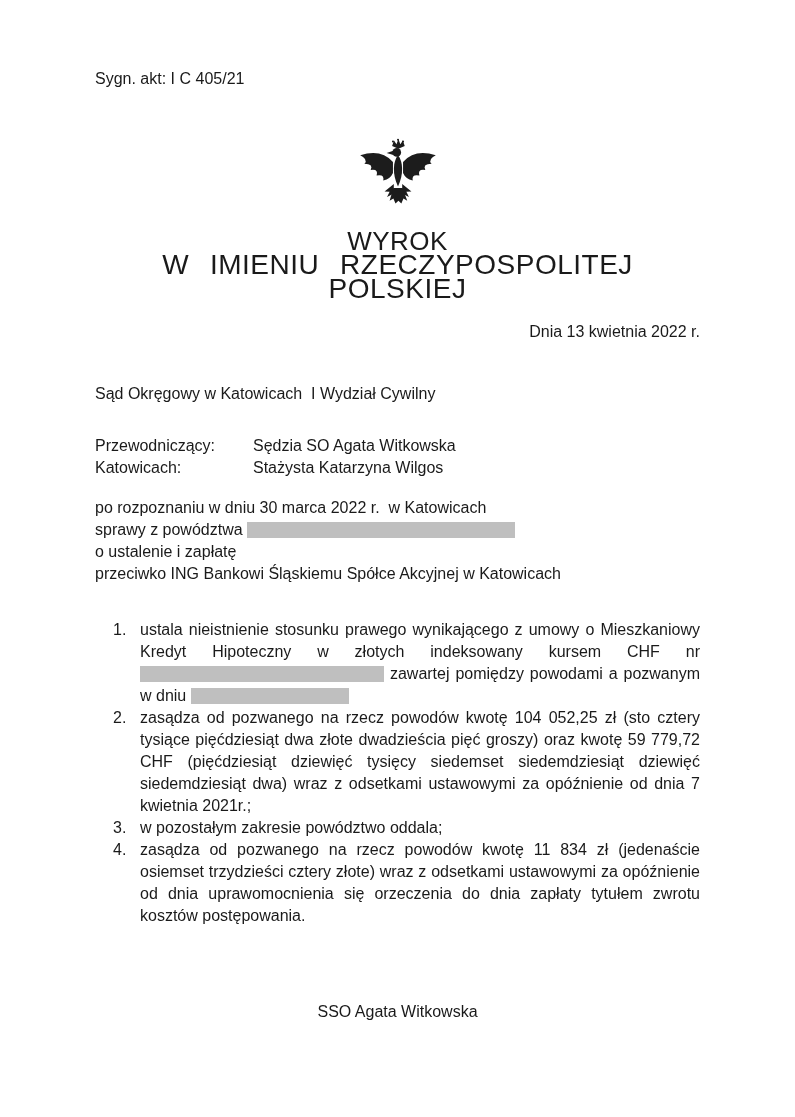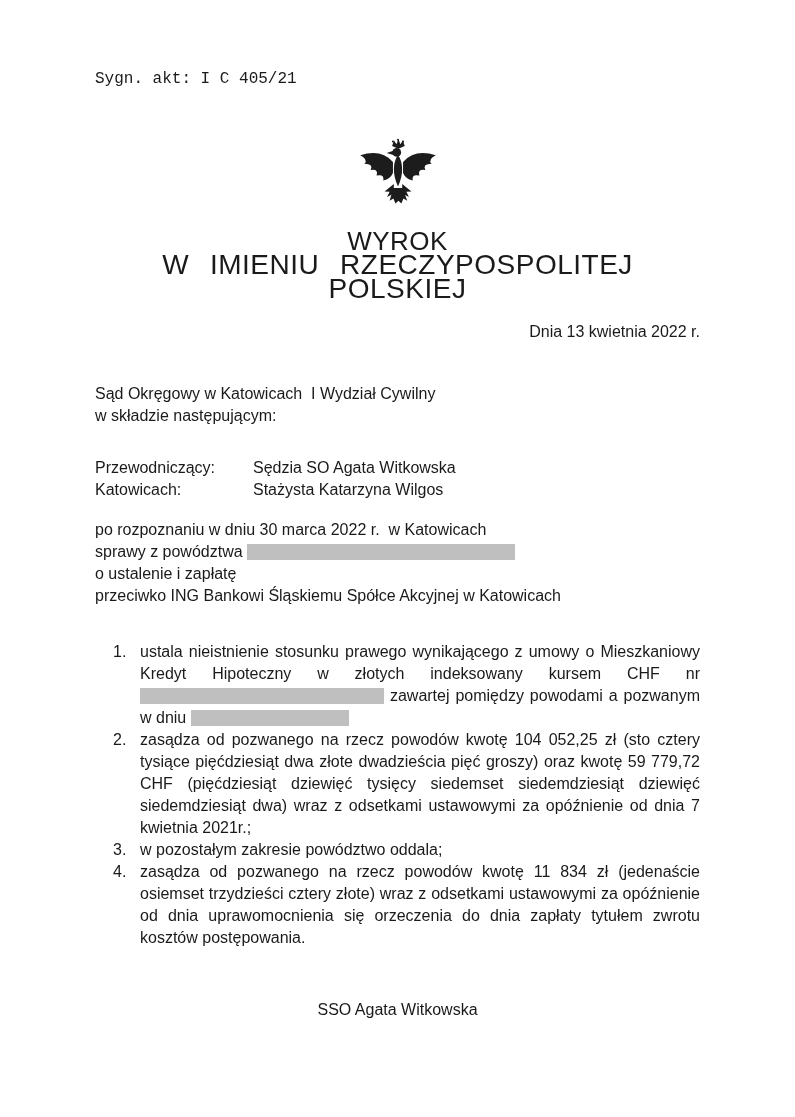--- a/index.html
+++ b/index.html
@@ -14,21 +14,21 @@
     height:1117px;
     margin:0 auto;
     background:var(--bg);
     color:var(--text);
     font-family:"Liberation Sans", sans-serif;
     font-size:16px;
     line-height:22px;
     padding:68px 95px 0 95px;
     overflow:hidden;
   }
-  .case-number{margin:0;font-family:Liberation Mono, monospace;}
+  .case-number{margin:0;}
   .emblem-wrap{text-align:center;margin-top:47px;height:84px;}
   .title{
     text-align:center;
     font-size:26px;
     line-height:24px;
     margin-top:8px;
     letter-spacing:0.5px;
   }
   .subtitle{
     text-align:center;
@@ -59,21 +59,21 @@
     position:absolute;
     left:0;
     top:0;
   }
   .redact{
     display:inline-block;
     height:16px;
     background:var(--redact);
     vertical-align:-3px;
   }
-  .signature{text-align:center;margin-top:50px;}
+  .signature{text-align:center;margin-top:74px;}
 </style>
 </head>
 <body>
 
 <div class="page">
 
   <p class="case-number">Sygn. akt: I C 405/21</p>
 
   <div class="emblem-wrap">
     <svg width="84" height="82" viewBox="0 0 100 96" aria-hidden="true">
@@ -101,21 +101,20 @@
     </svg>
   </div>
 
   <div class="title">WYROK</div>
   <div class="subtitle">W IMIENIU RZECZYPOSPOLITEJ POLSKIEJ</div>
 
   <div class="date-line">Dnia 13 kwietnia 2022 r.</div>
 
   <div class="court-block">
     <div class="pre">Sąd Okręgowy w Katowicach  I Wydział Cywilny</div>
-    <div>w składzie następującym:</div>
   </div>
 
   <div class="panel-block">
     <div class="panel-row">
       <div class="panel-role">Przewodniczący:</div>
       <div class="panel-name">Sędzia SO Agata Witkowska</div>
     </div>
     <div class="panel-row">
       <div class="panel-role">Katowicach:</div>
       <div class="panel-name">Stażysta Katarzyna Wilgos</div>

